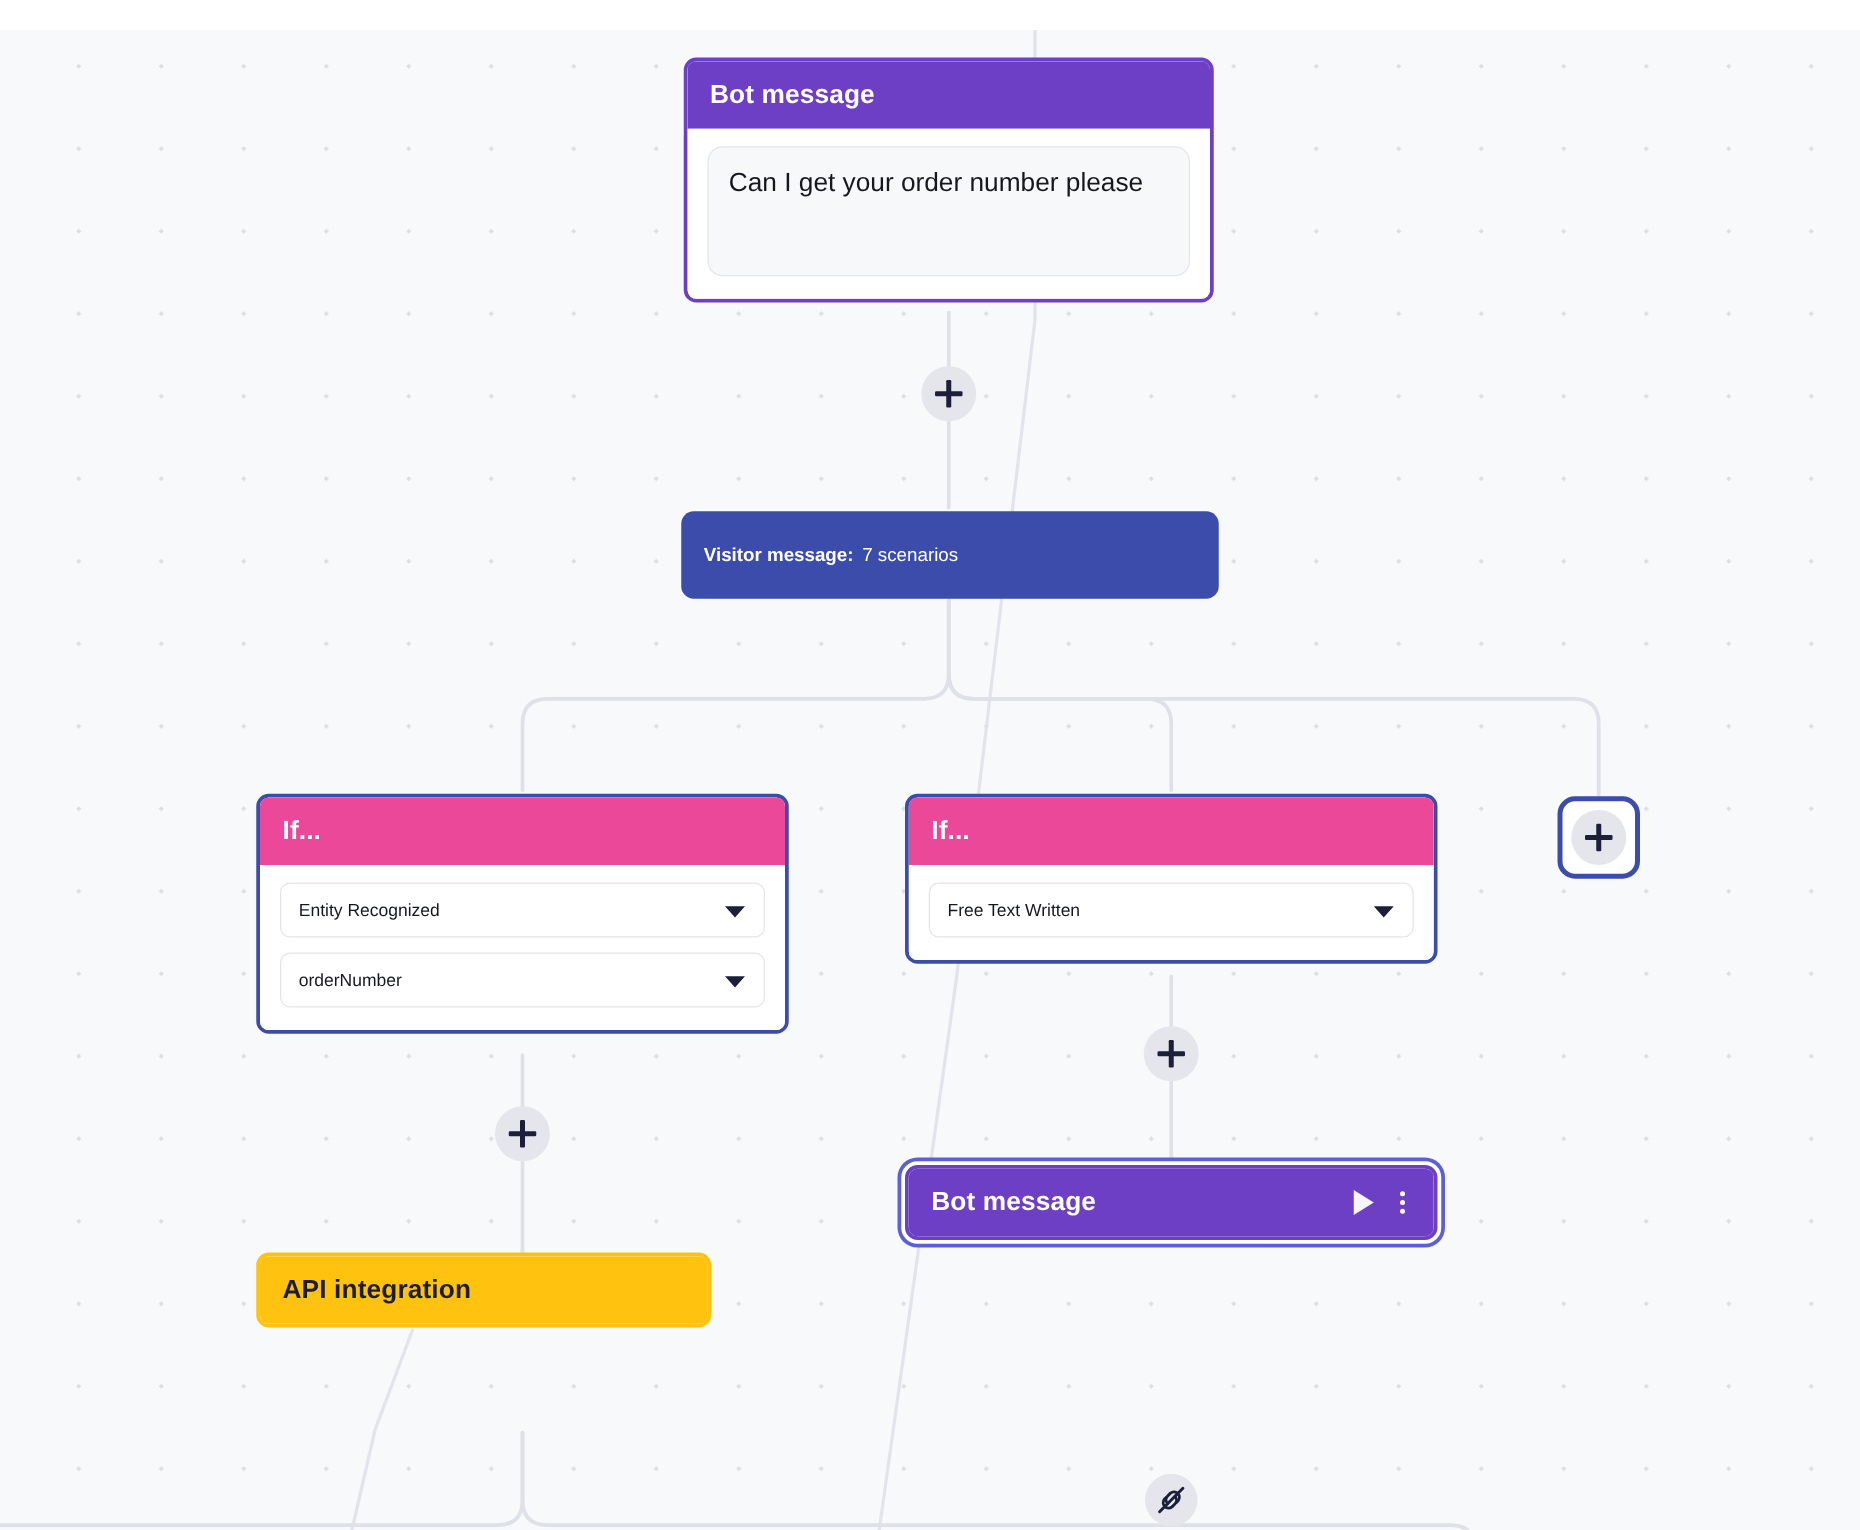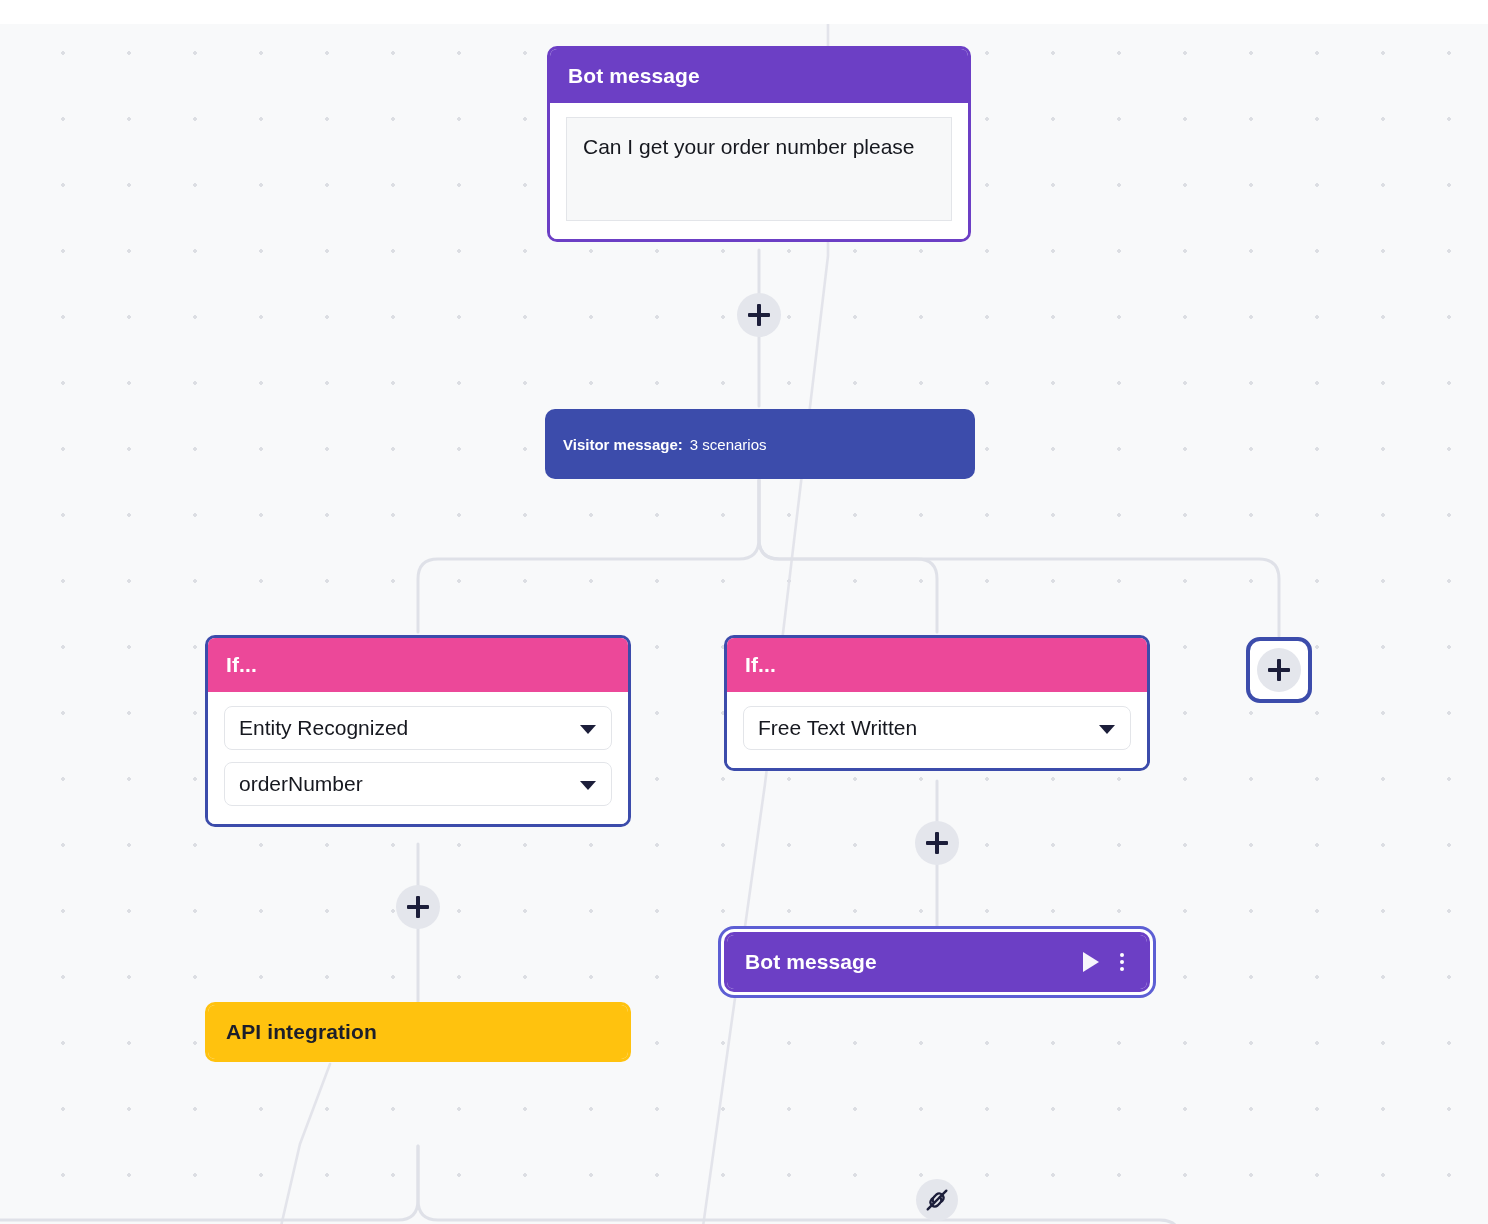--- a/index.html
+++ b/index.html
@@ -85,21 +85,21 @@
     color: #ffffff;
     font-size: 15px;
   }
   .node.pill .pill-key { font-weight: bold; }
   .node.pill .pill-val { font-weight: normal; margin-left: 7px; }
 
   
   .msg-box {
     background: #f7f8f9;
     border: 1px solid #e3e5e9;
-    border-radius: 0;
+    border-radius: 12px;
     padding: 14px 16px;
     font-size: 21px;
     line-height: 29px;
     color: #16181f;
     min-height: 104px;
   }
   .spellcheck {
     border-bottom: 2px solid #9ec5fa;
     padding-bottom: 1px;
   }
@@ -107,21 +107,21 @@
   
   .select {
     position: relative;
     background: #ffffff;
     border: 1px solid #e3e5e9;
     border-radius: 8px;
     height: 44px;
     display: flex;
     align-items: center;
     padding: 0 44px 0 14px;
-    font-size: 21px;
+    font-size: 14px;
     color: #16181f;
   }
   .caret {
     position: absolute;
     right: 15px;
     top: 50%;
     margin-top: -3px;
     width: 0; height: 0;
     border-left: 8px solid transparent;
     border-right: 8px solid transparent;
@@ -209,21 +209,21 @@
     </div>
     <div class="node-body">
       <div class="msg-box">Can I get your order number please</div>
     </div>
   </div>
 
   <div class="plus" style="left:737px; top:269px;"></div>
 
   <div class="node pill" style="left:545px; top:385px; width:430px; height:70px;">
     <span class="pill-key">Visitor message:</span>
-    <span class="pill-val">3 scenarios</span>
+    <span class="pill-val">7 scenarios</span>
   </div>
 
   <div class="node cond" style="left:205px; top:611px; width:426px;">
     <div class="node-header">
       <span>If...</span>
     </div>
     <div class="node-body">
       <div class="select">
         <span>Entity Recognized</span>
         <span class="caret"></span>
@@ -262,21 +262,21 @@
         <span class="icon-play"></span>
         <span class="icon-kebab">
           <i></i>
             <i></i>
             <i></i>
         </span>
       </span>
     </div>
   </div>
 
-  <div class="node api" style="left:205px; top:978px; width:426px;">
+  <div class="node api" style="left:205px; top:978px; width:364px;">
     <div class="node-header">
       <span>API integration</span>
     </div>
   </div>
 
   <div class="unlink" style="left:916px; top:1155px;">
     <svg width="28" height="28" viewBox="0 0 24 24" fill="none" stroke="#1c1e3a" stroke-width="2" stroke-linecap="round" stroke-linejoin="round">
       <path d="M9.5 14.5a3.7 3.7 0 0 1 0-5.2l2-2a3.7 3.7 0 0 1 5.2 5.2l-1 1"></path>
       <path d="M14.5 9.5a3.7 3.7 0 0 1 0 5.2l-2 2a3.7 3.7 0 0 1-5.2-5.2l1-1"></path>
       <line x1="4" y1="20" x2="20" y2="4"></line>

